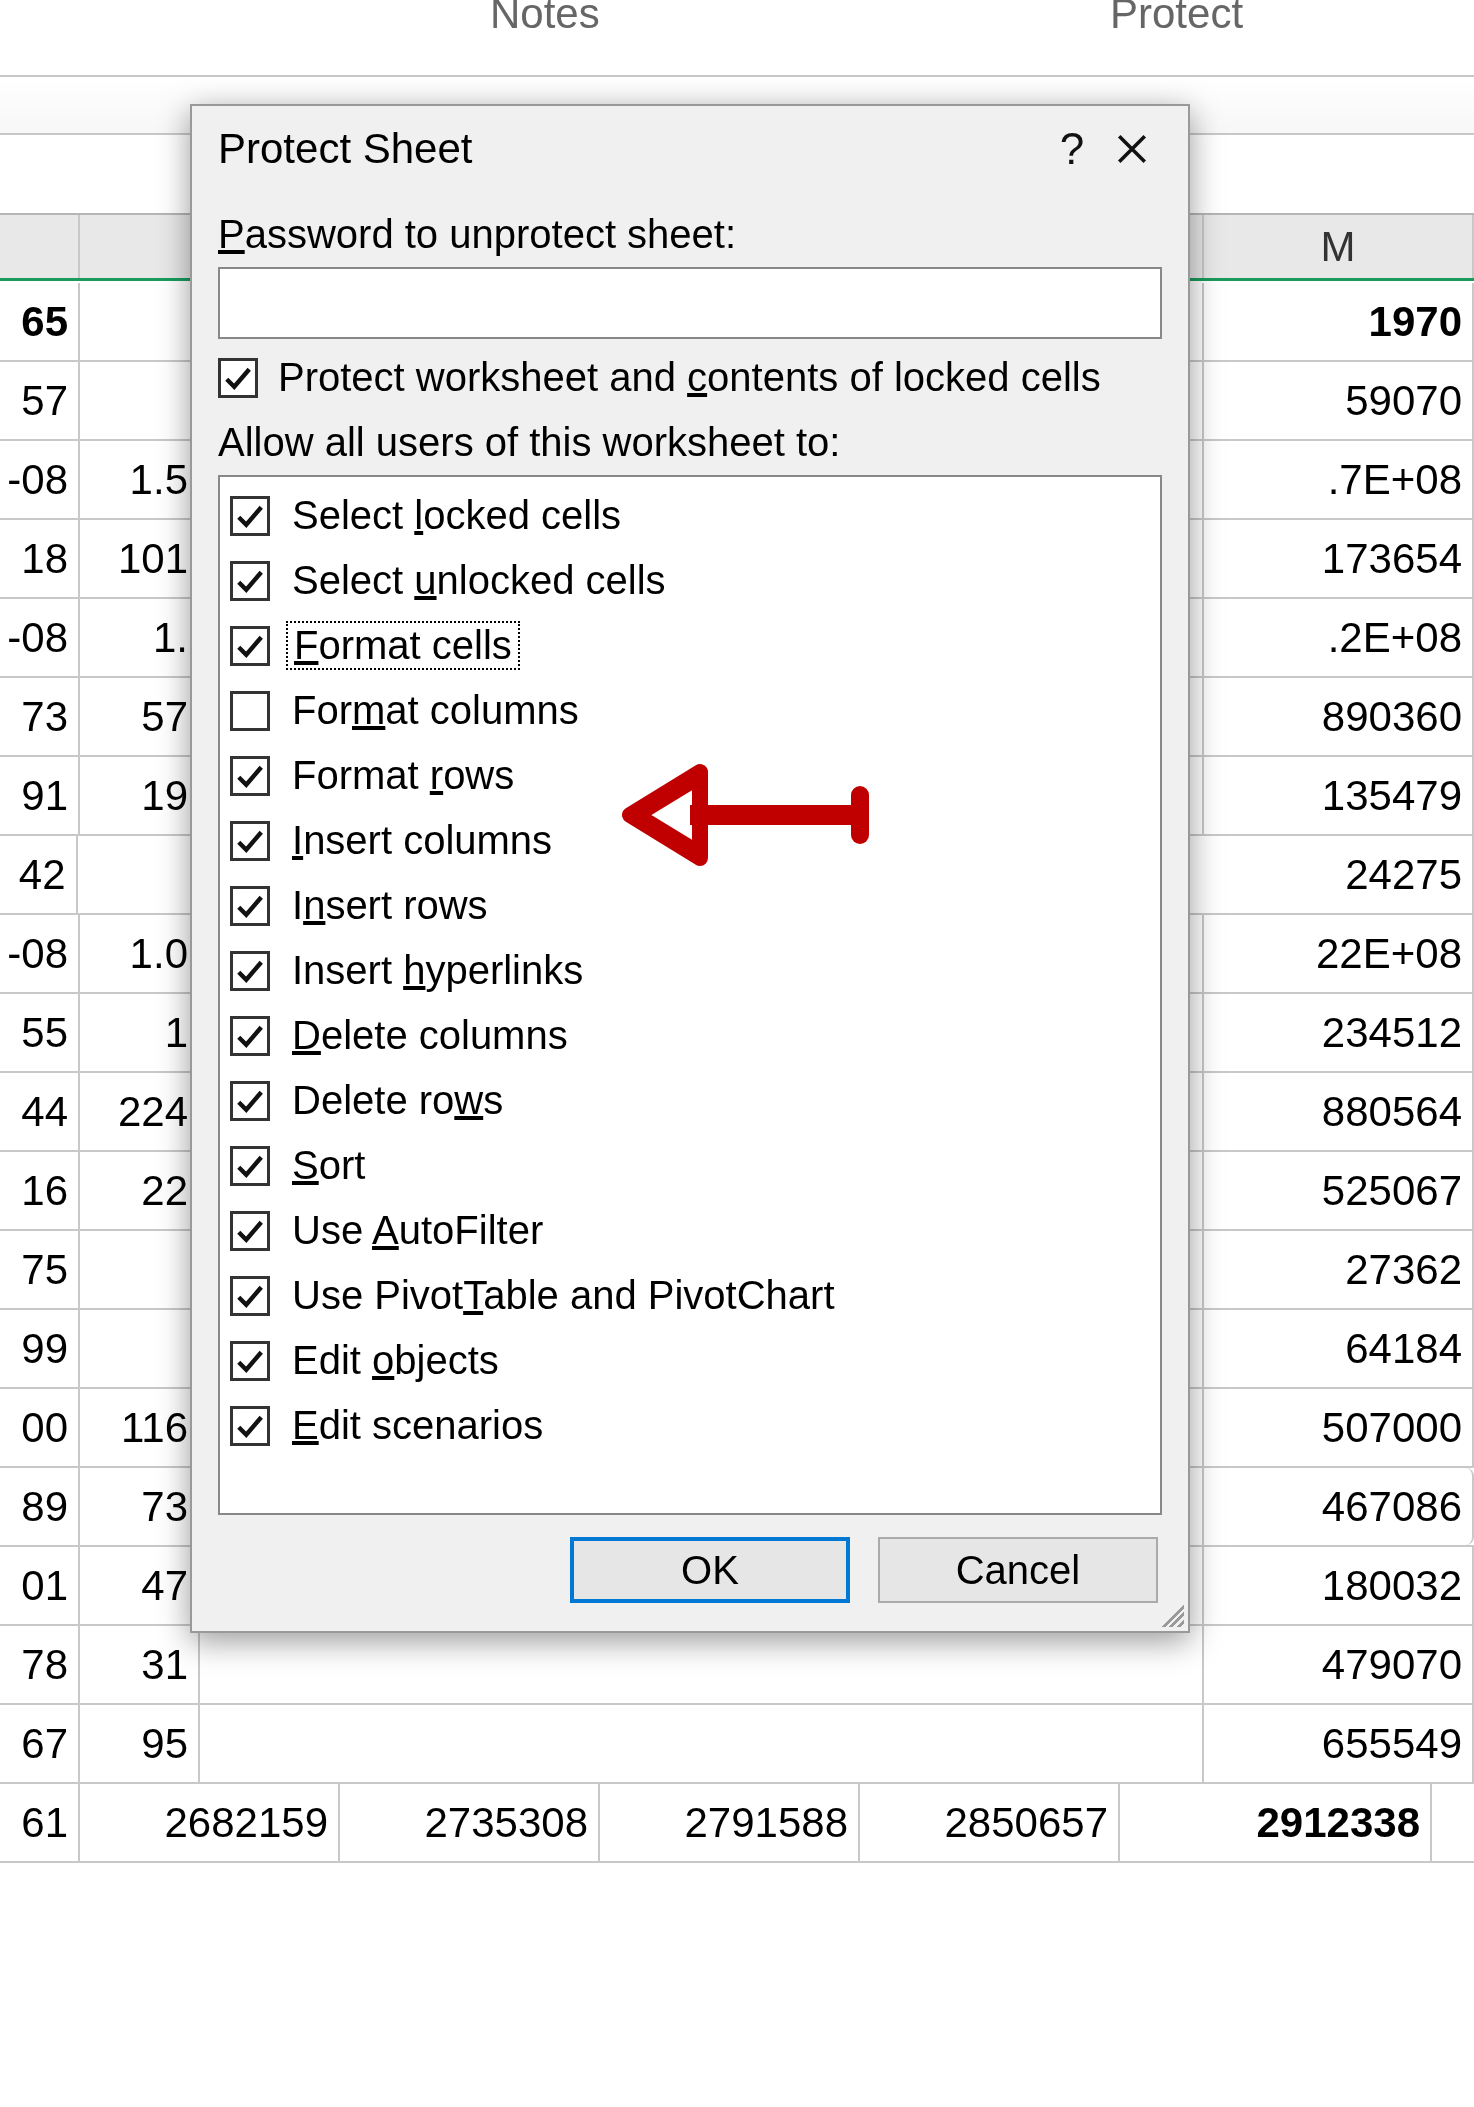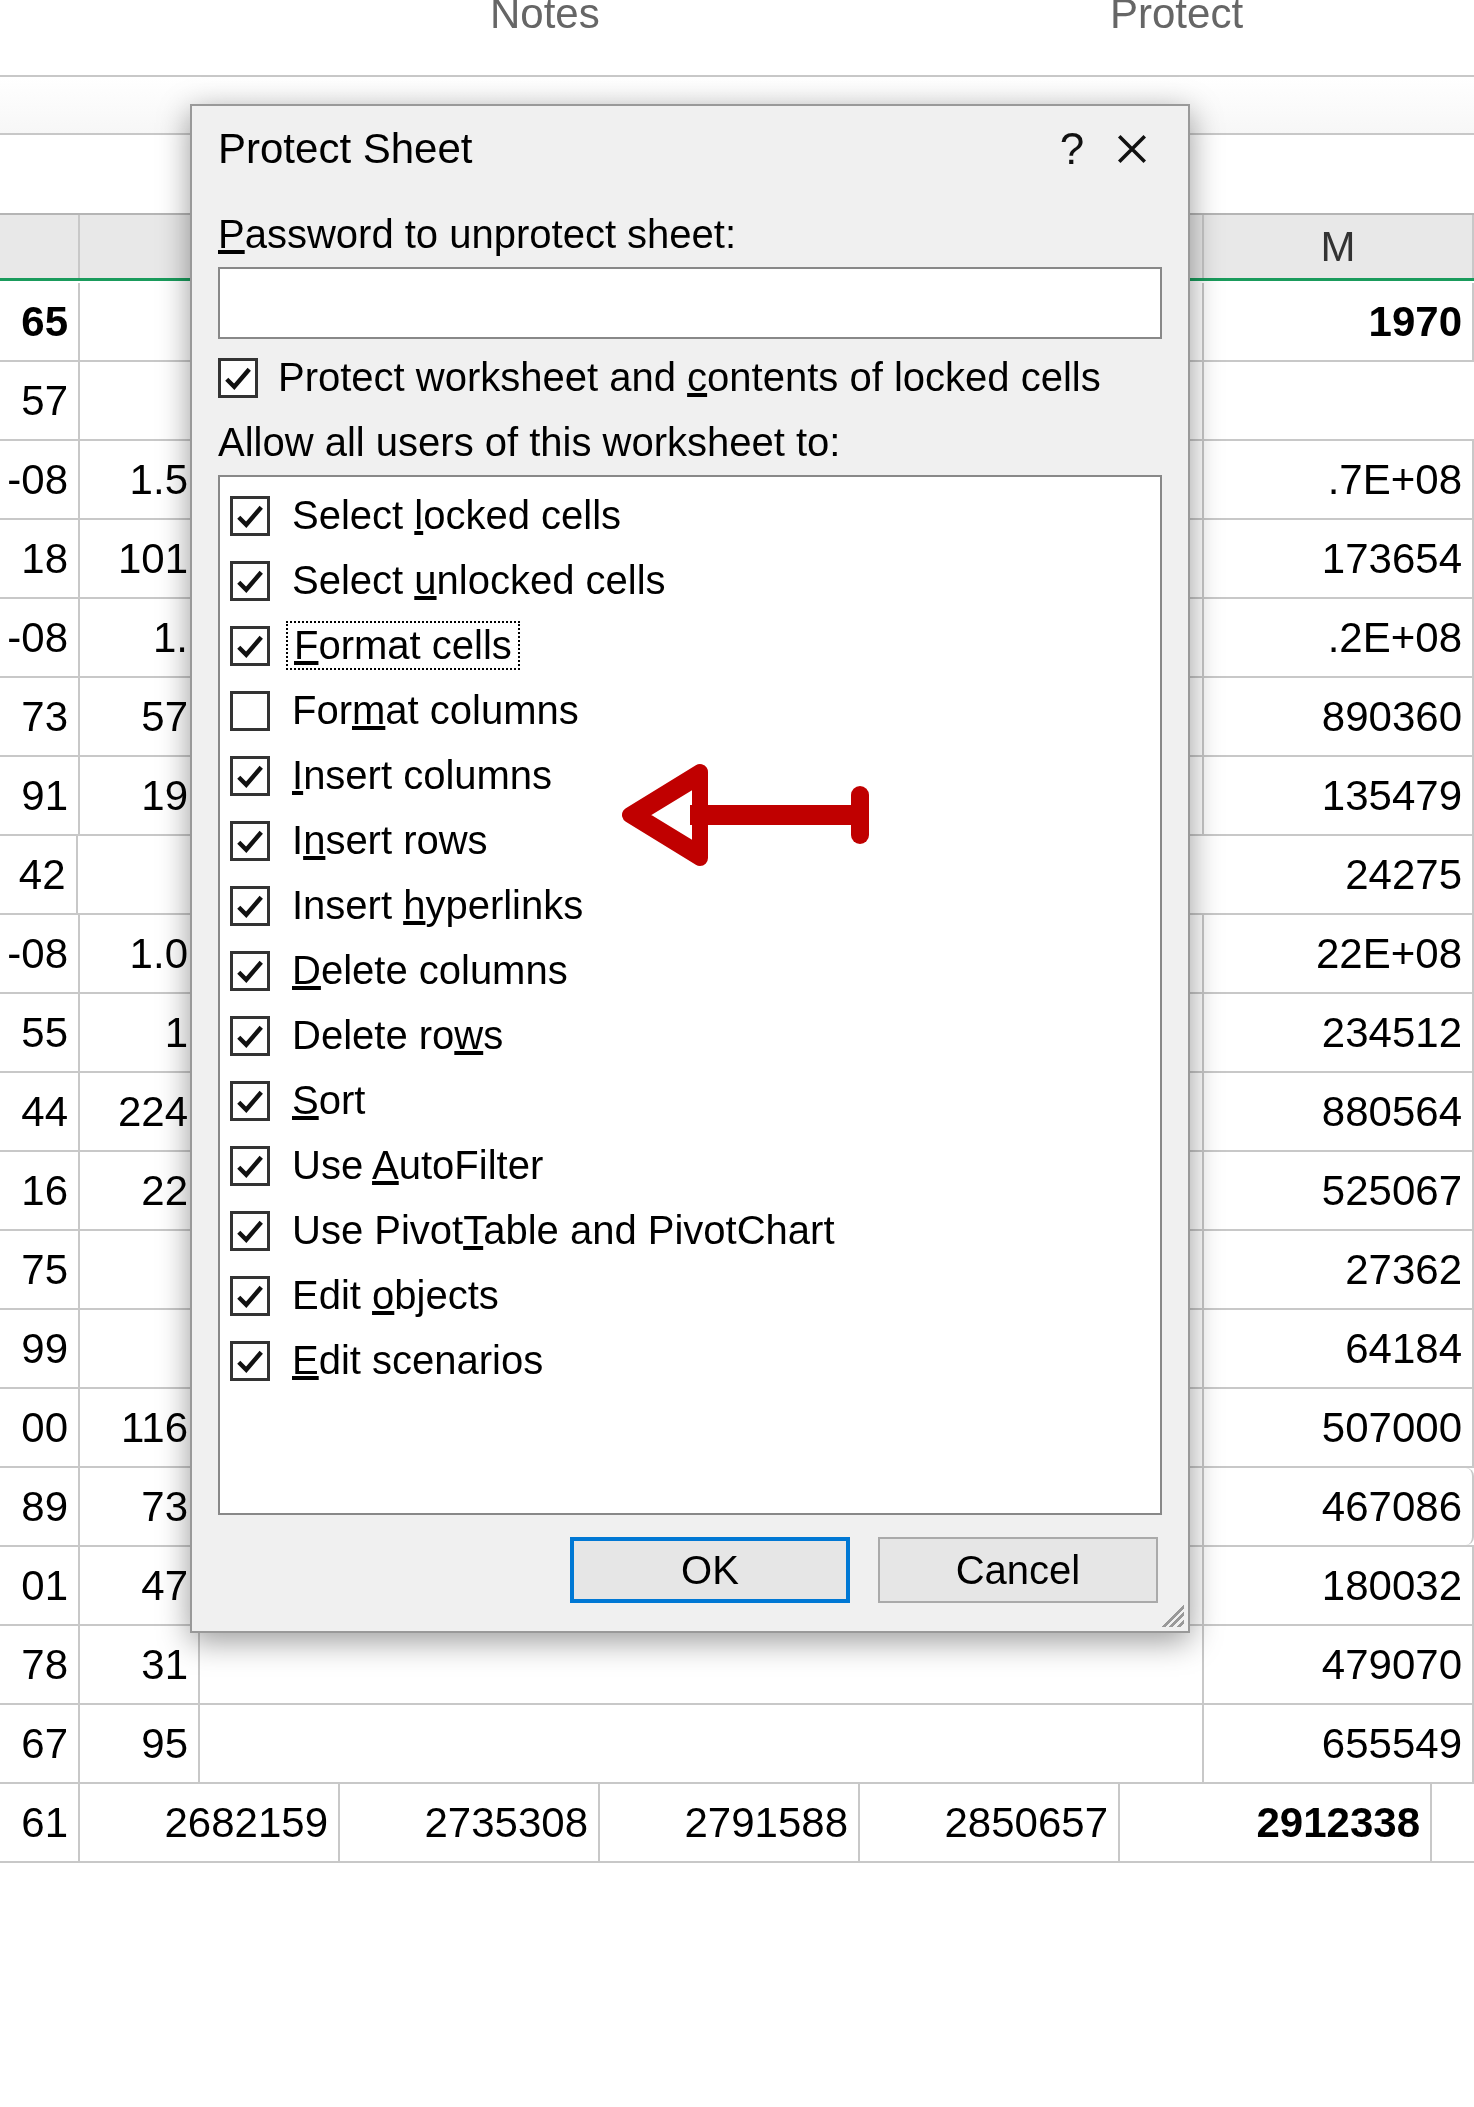--- a/index.html
+++ b/index.html
@@ -240,20 +240,21 @@
       <div class="row header">
         <div class="cell" style="width: 80px;">65</div>
         <div class="cell" style="width: 120px;"></div>
         <div class="cell" style="width: 1004px;"></div>
         <div class="cell" style="width: 270px;">1970</div>
       </div>
       <div class="row">
         <div class="cell" style="width: 80px;">57</div>
         <div class="cell" style="width: 120px;"></div>
         <div class="cell" style="width: 1004px;"></div>
+        <div class="cell" style="width: 270px;">59070</div>
       </div>
       <div class="row">
         <div class="cell" style="width: 80px;">-08</div>
         <div class="cell" style="width: 120px;">1.5</div>
         <div class="cell" style="width: 1004px;"></div>
         <div class="cell" style="width: 270px;">.7E+08</div>
       </div>
       <div class="row">
         <div class="cell" style="width: 80px;">18</div>
         <div class="cell" style="width: 120px;">101</div>
@@ -419,20 +420,28 @@
         <div class="perm-row">
           <span class="check-box"></span>
           <span class="perm-label"><span>For</span><u class="hot">m</u><span>at columns</span></span>
         </div>
         <div class="perm-row">
           <span class="check-box">
             <svg viewBox="0 0 24 24">
               <path d="M3 13 L9 19 L21 5" stroke="#111" stroke-width="3.5" fill="none"></path>
             </svg>
           </span>
+          <span class="perm-label"><span>Format </span><u class="hot">r</u><span>ows</span></span>
+        </div>
+        <div class="perm-row">
+          <span class="check-box">
+            <svg viewBox="0 0 24 24">
+              <path d="M3 13 L9 19 L21 5" stroke="#111" stroke-width="3.5" fill="none"></path>
+            </svg>
+          </span>
           <span class="perm-label"><span></span><u class="hot">I</u><span>nsert columns</span></span>
         </div>
         <div class="perm-row">
           <span class="check-box">
             <svg viewBox="0 0 24 24">
               <path d="M3 13 L9 19 L21 5" stroke="#111" stroke-width="3.5" fill="none"></path>
             </svg>
           </span>
           <span class="perm-label"><span>I</span><u class="hot">n</u><span>sert rows</span></span>
         </div>

